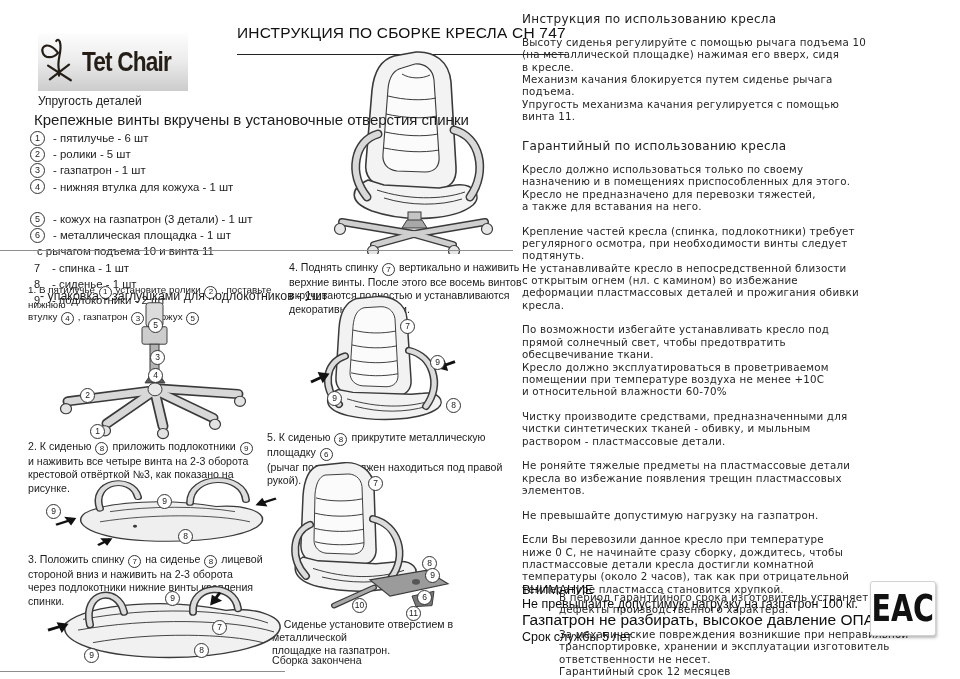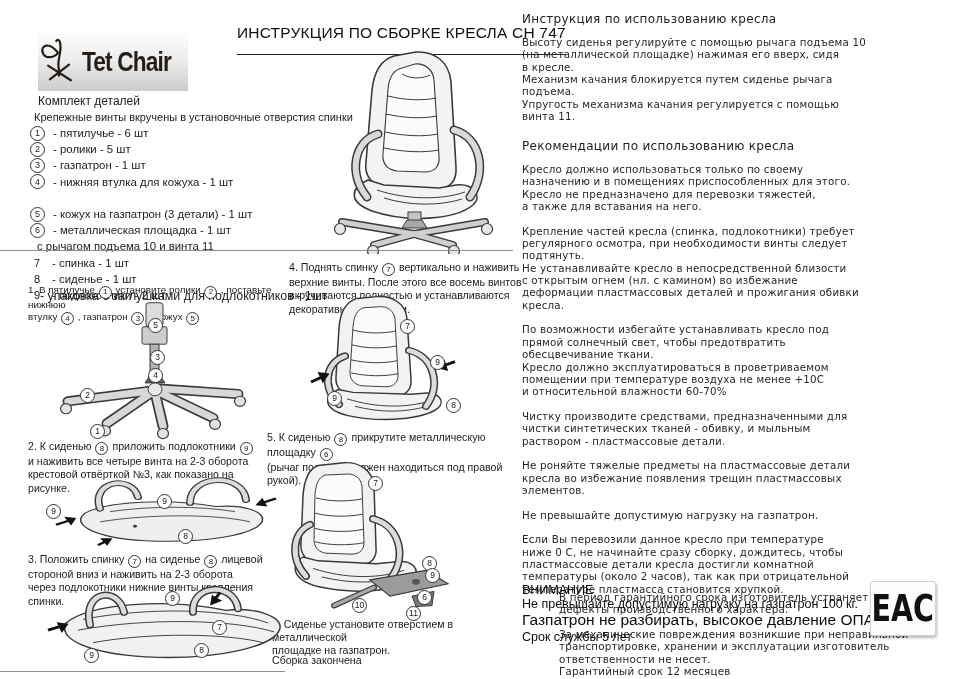--- a/index.html
+++ b/index.html
@@ -12,21 +12,21 @@
   .logo{left:38px;top:33px;width:150px;height:58px;display:flex;align-items:center;gap:2px;
         background:linear-gradient(180deg,#fdfdfd 0%,#ededed 45%,#cccccc 100%);}
   .logo-text{font-weight:bold;font-size:27px;letter-spacing:-1px;color:#241e16;
              transform:scaleX(.84);transform-origin:left center;white-space:nowrap;}
   .title{left:237px;top:24px;font-size:15.5px;letter-spacing:.2px;color:#111;
          border-bottom:1.5px solid #222;padding-bottom:12px;white-space:nowrap;}
 
   
   .parts{left:30px;top:94px;width:300px;}
   .parts-heading{font-size:12px;margin:0 0 3px 8px;}
-  .parts-note{font-size:11px;margin:0 0 2px 4px;white-space:nowrap;}
+  .parts-note{font-size:15px;margin:0 0 2px 4px;white-space:nowrap;}
   .part-row{display:flex;align-items:center;height:16.2px;font-size:11.4px;white-space:nowrap;}
   .part-num{width:14px;height:13px;margin-right:8px;flex:none;display:flex;align-items:center;
             justify-content:center;font-size:11px;}
   .part-num.circled{width:13px;height:13px;border:1px solid #333;border-radius:50%;
             font-size:9px;background:#fff;}
   .part-num:empty{width:3px;margin-right:4px;border:none;background:none;}
   .extra-item{left:40px;top:289px;font-size:12.4px;white-space:nowrap;}
 
   
   .step{position:absolute;font-size:10.6px;line-height:13.2px;white-space:pre-line;color:#1b1b1b;}
@@ -108,21 +108,21 @@
       <g fill="#e6e6e6" stroke="#3a3a3a" stroke-width="1.2">
         <circle cx="18" cy="185" r="5.5"></circle>
           <circle cx="51" cy="207" r="5.5"></circle>
         <circle cx="132" cy="207" r="5.5"></circle>
           <circle cx="165" cy="185" r="5.5"></circle>
       </g>
     </svg>
   </div>
 
   <div class="abs parts">
-    <div class="parts-heading">Комплект деталей</div>
+    <div class="parts-heading">Упругость деталей</div>
     <div class="parts-note">Крепежные винты вкручены в установочные отверстия спинки</div>
     <div>
 
         <div class="part-row">
           <span class="part-num circled">1</span>
           <span class="part-text">- пятилучье - 6 шт</span>
         </div>
 
         <div class="part-row">
           <span class="part-num circled">2</span>
@@ -330,21 +330,21 @@
 
   <div class="abs rt-heading" style="left:522px;top:12px;">Инструкция по использованию  кресла</div>
   <div class="abs rt pre" style="left:522px;top:36px;width:390px;">Высоту сиденья регулируйте с помощью  рычага подъема 10
 (на металлической площадке) нажимая его вверх, сидя
 в кресле.
 Механизм качания блокируется путем сиденье рычага
 подъема.
 Упругость механизма качания регулируется с помощью
 винта 11.</div>
 
-  <div class="abs rt-heading" style="left:522px;top:139px;">Рекомендации по использованию  кресла</div>
+  <div class="abs rt-heading" style="left:522px;top:139px;">Гарантийный по использованию  кресла</div>
   <div class="abs rt pre" style="left:522px;top:163px;width:395px;">Кресло должно использоваться только по своему
 назначению  и в помещениях приспособленных для этого.
 Кресло не предназначено для перевозки тяжестей,
 а также для вставания на него.
 
 Крепление частей кресла (спинка, подлокотники) требует
 регулярного осмотра, при необходимости винты следует
 подтянуть.
 Не устанавливайте кресло в непосредственной близости
 с открытым огнем (нл. с камином) во избежание

